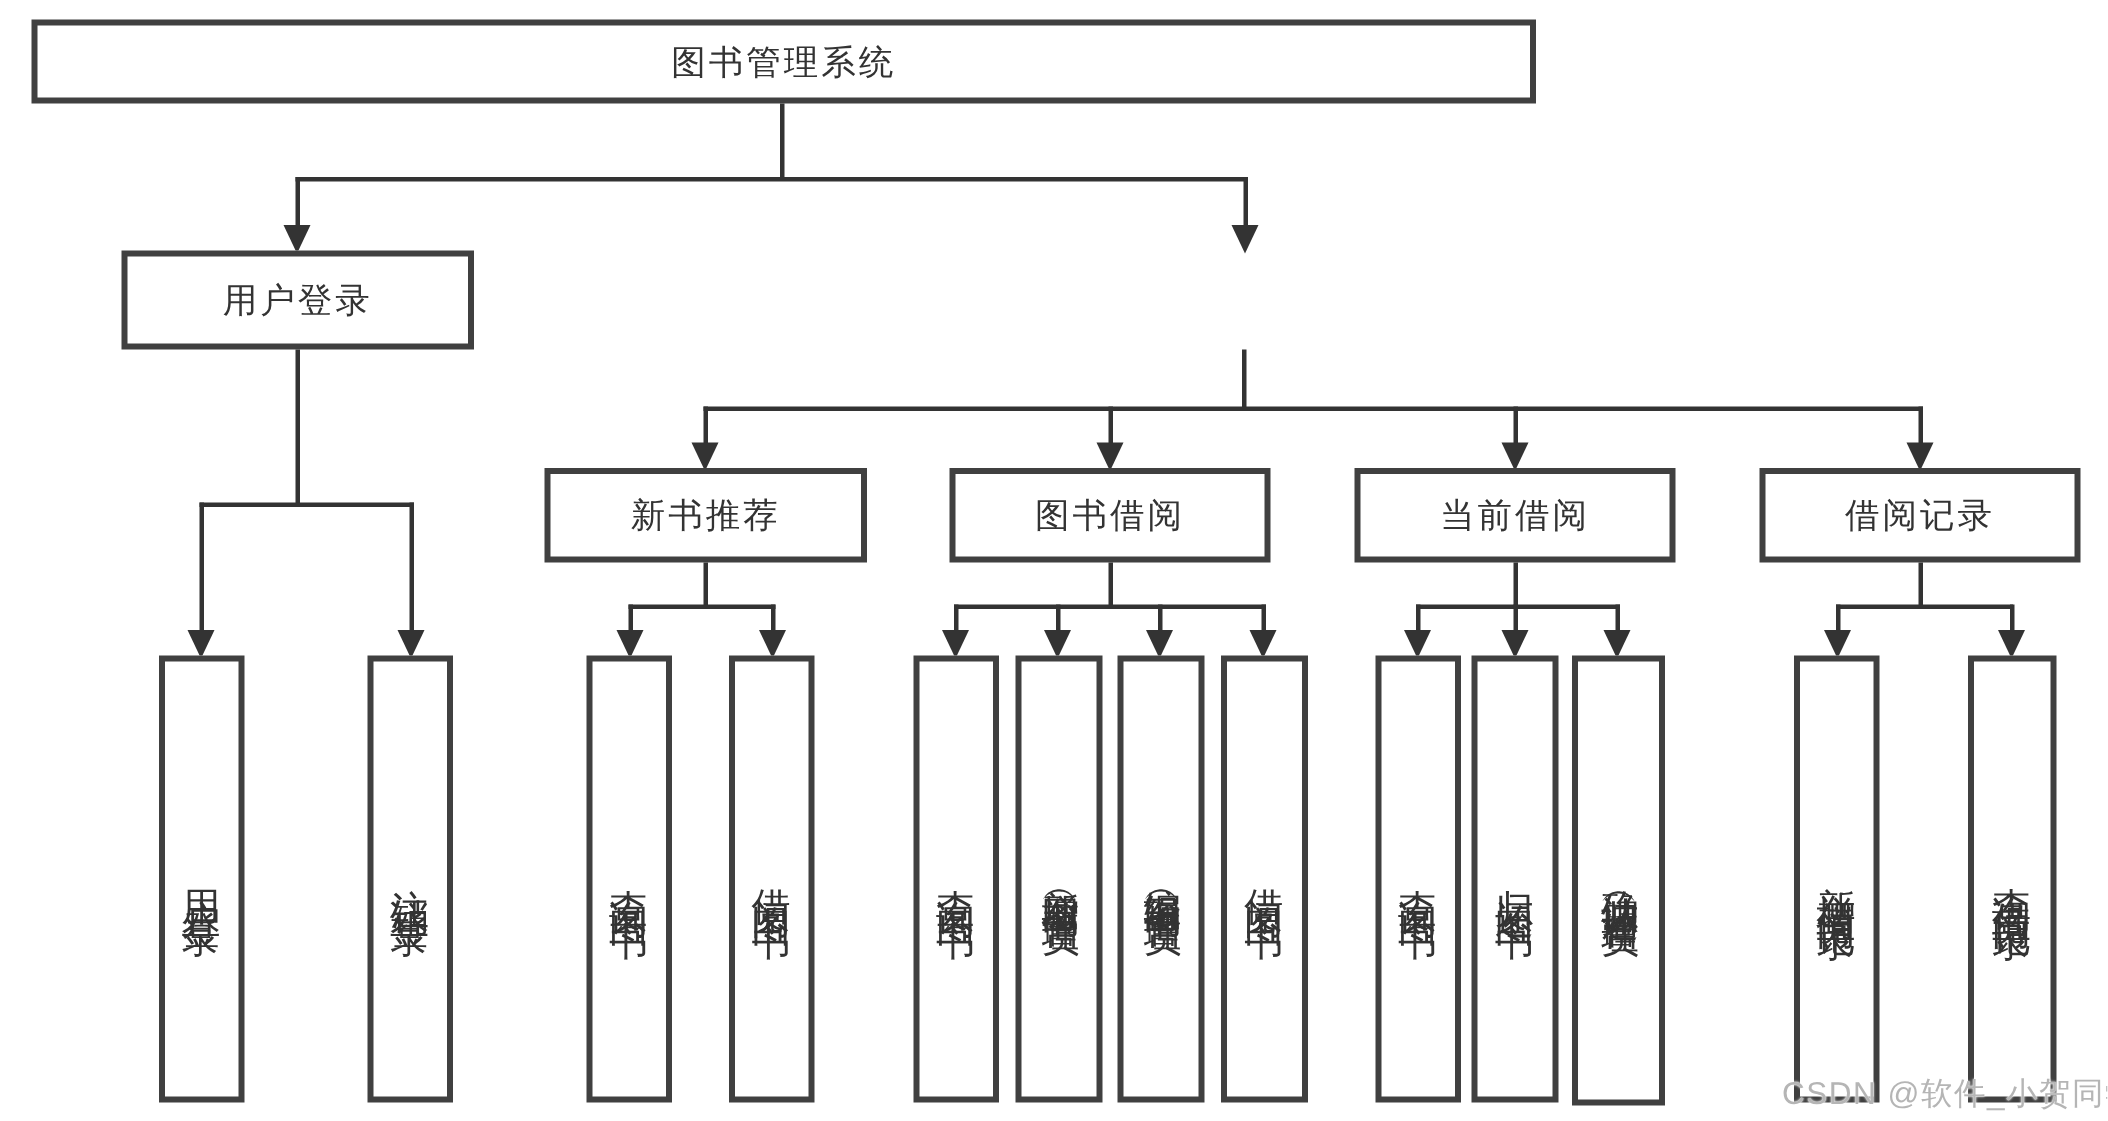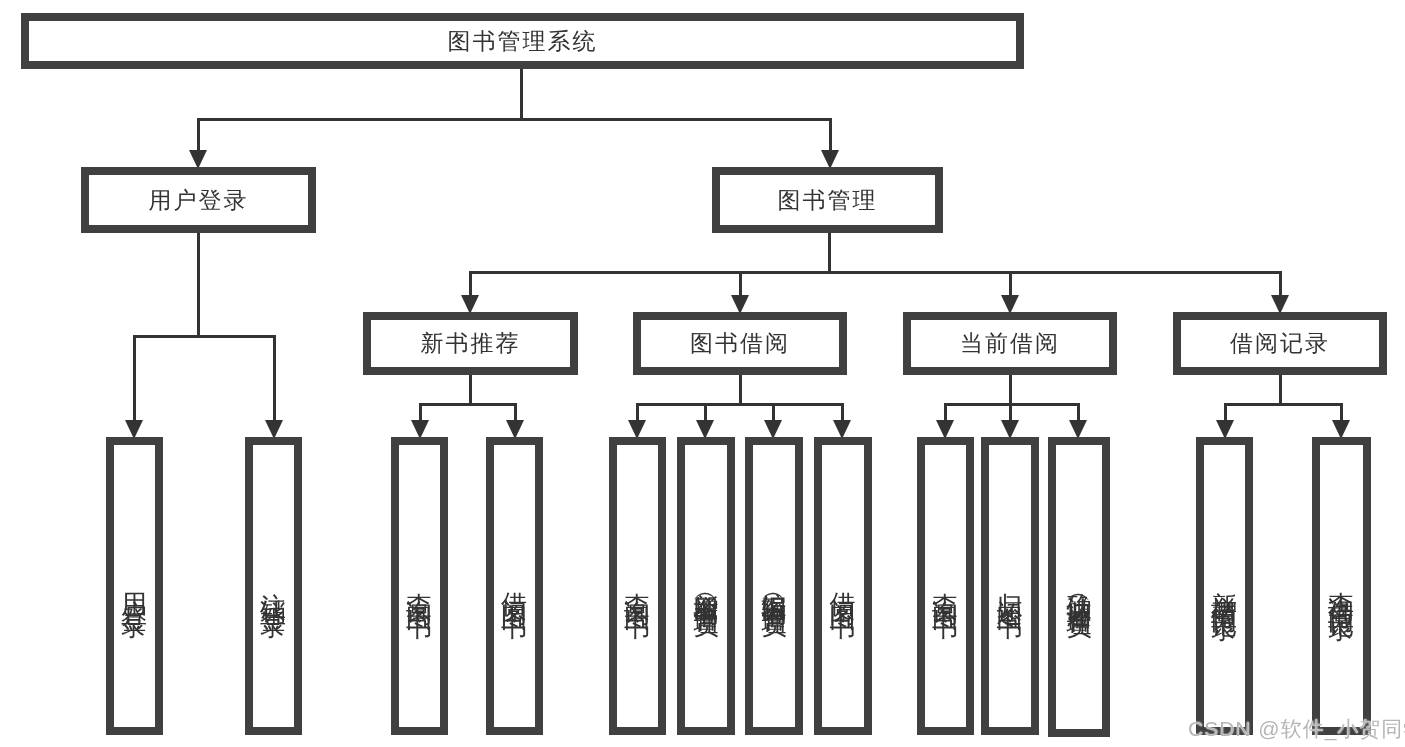--- a/index.html
+++ b/index.html
@@ -6,21 +6,21 @@
   #canvas{
     position:relative;
     width:1405px;height:747px;
     background:#ffffff;
     font-family:"Liberation Sans","DejaVu Sans",sans-serif;
     overflow:hidden;
   }
   .box{
     position:absolute;
     box-sizing:border-box;
-    border:8px solid #404040;
+    border:4px solid #404040;
     background:#ffffff;
     display:flex;
     align-items:center;
     justify-content:center;
     color:#333333;
   }
   .hbox{
     font-size:23px;
     letter-spacing:2px;
     white-space:nowrap;
@@ -66,21 +66,20 @@
   <div class="box hbox" style="left:21px;top:13px;width:1003px;height:56px;">图书管理系统</div>
 
   <div class="line" style="left:520px;top:69px;width:3px;height:51px;"></div>
   <div class="line" style="left:197px;top:118px;width:634px;height:3px;"></div>
   <div class="line" style="left:197px;top:118px;width:3px;height:35px;"></div>
   <div class="arrowhead" style="left:189px;top:150px;"></div>
   <div class="line" style="left:829px;top:118px;width:3px;height:35px;"></div>
   <div class="arrowhead" style="left:821px;top:150px;"></div>
 
   <div class="box hbox" style="left:81px;top:167px;width:235px;height:66px;">用户登录</div>
-  <div class="box hbox" style="left:712px;top:167px;width:231px;height:66px;">图书管理</div>
 
   <div class="line" style="left:197px;top:233px;width:3px;height:104px;"></div>
   <div class="line" style="left:133px;top:335px;width:143px;height:3px;"></div>
   <div class="line" style="left:133px;top:335px;width:3px;height:88px;"></div>
   <div class="arrowhead" style="left:125px;top:420px;"></div>
   <div class="line" style="left:273px;top:335px;width:3px;height:88px;"></div>
   <div class="arrowhead" style="left:265px;top:420px;"></div>
 
   <div class="line" style="left:828px;top:233px;width:3px;height:40px;"></div>
   <div class="line" style="left:469px;top:271px;width:813px;height:3px;"></div>

